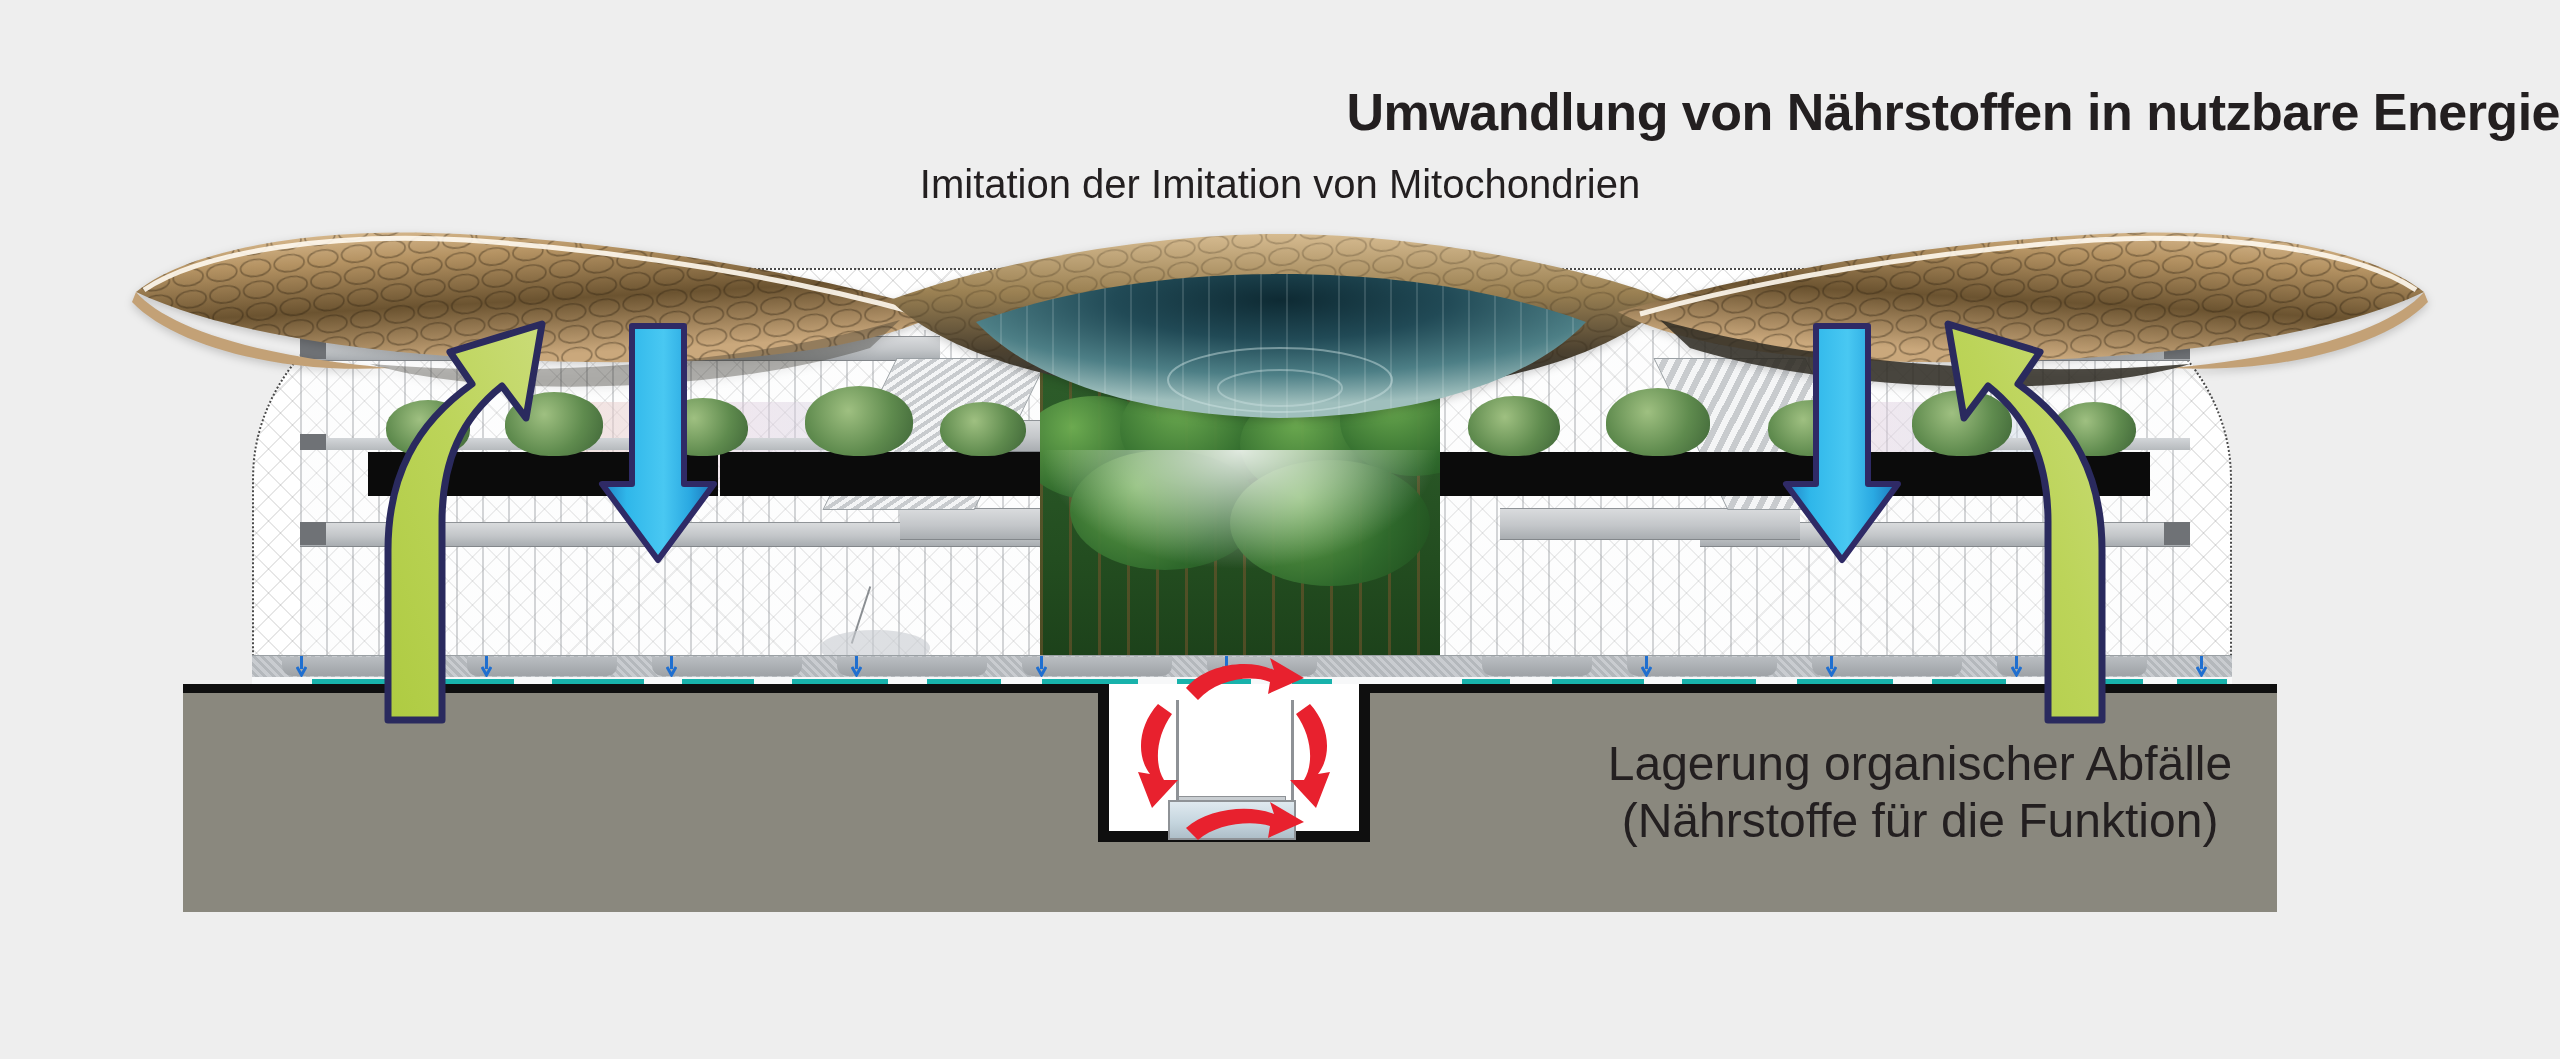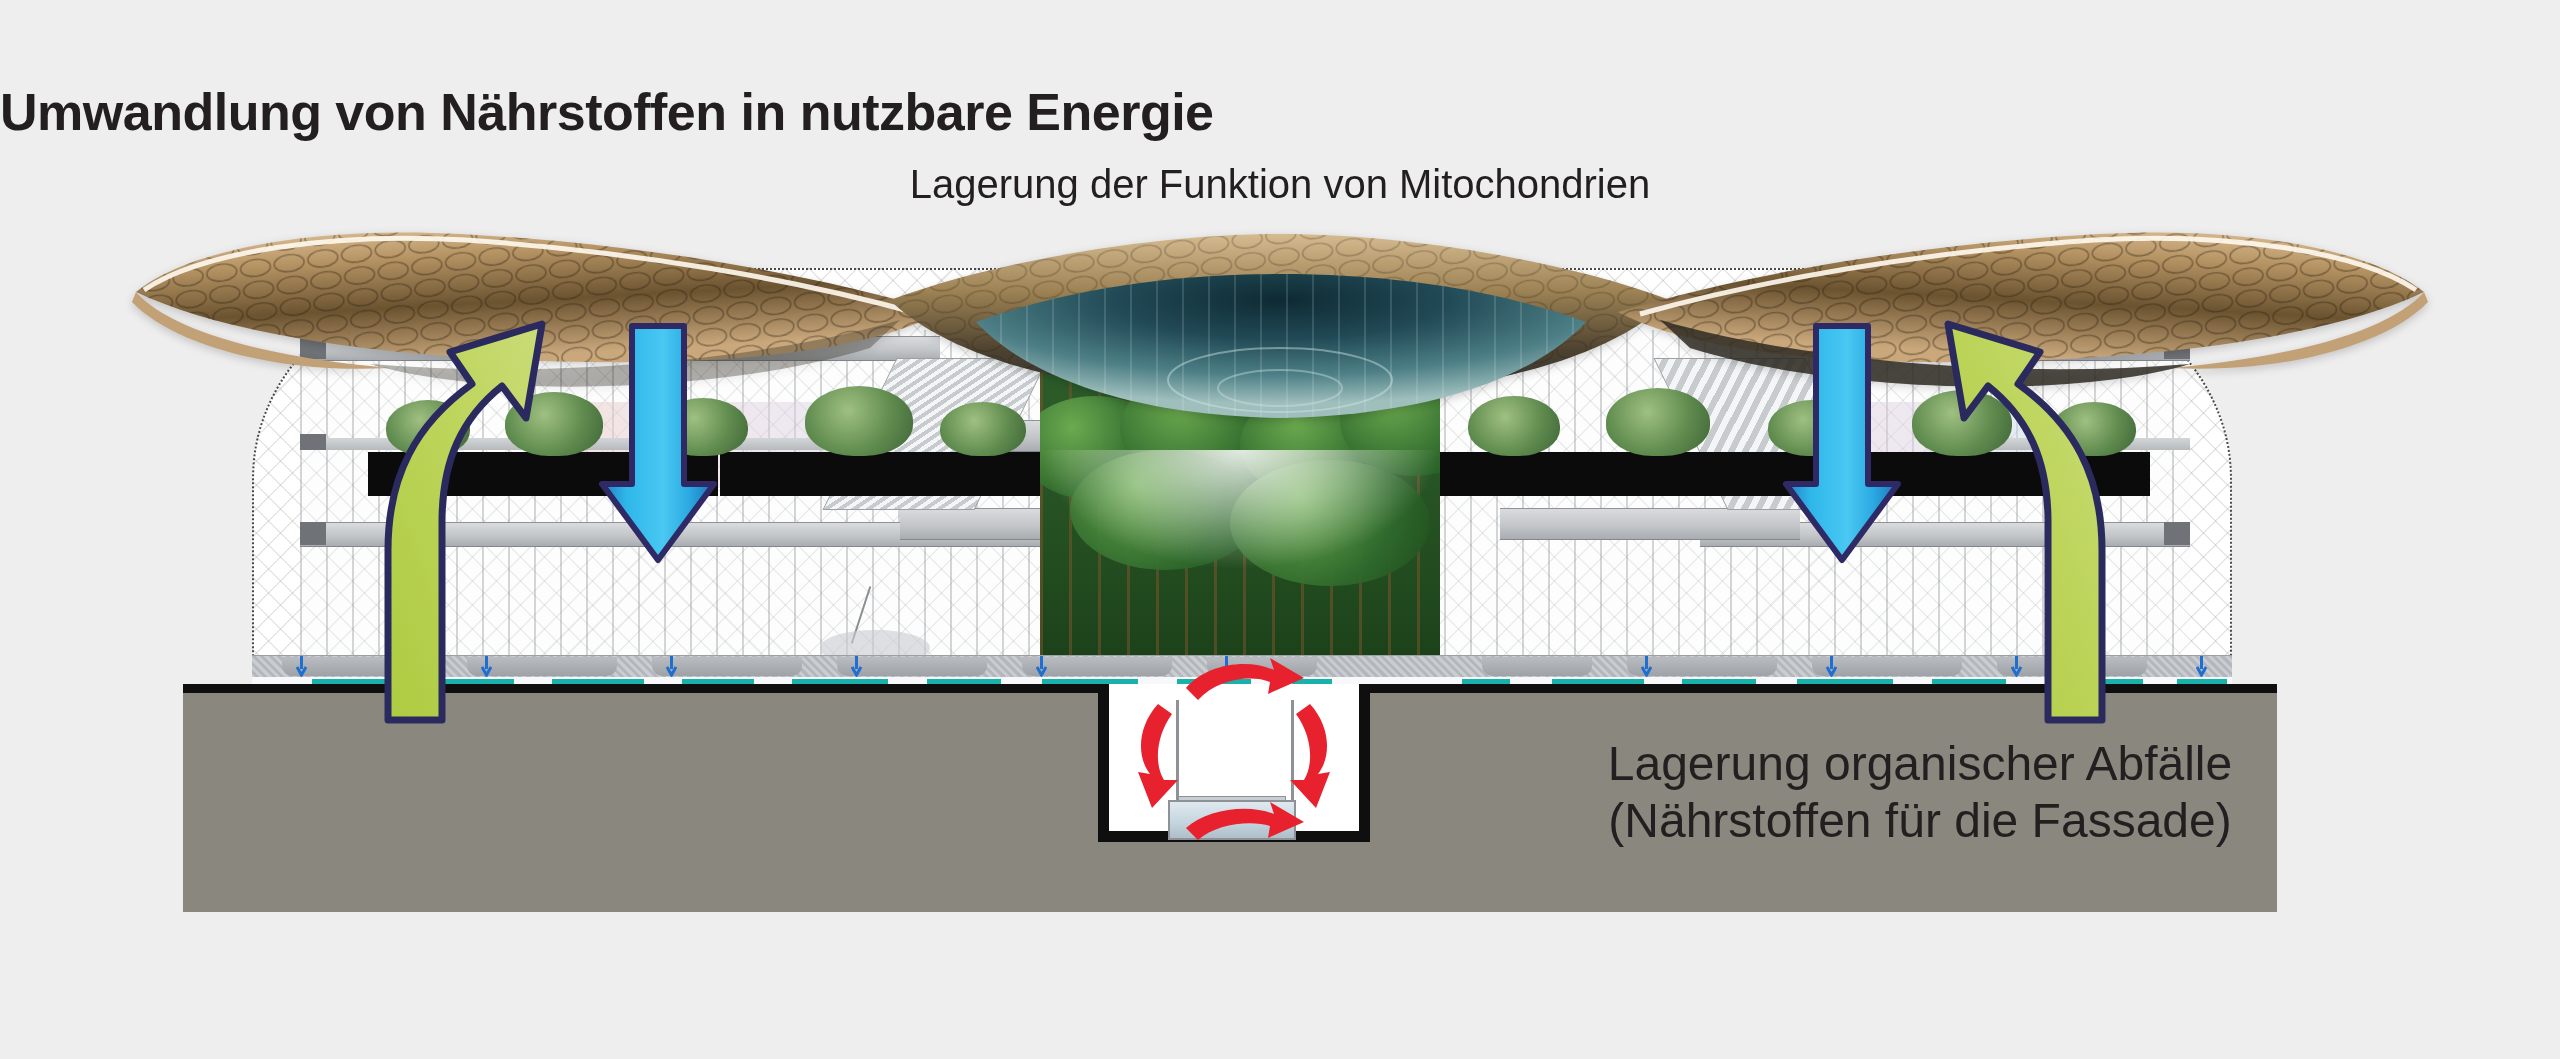--- a/index.html
+++ b/index.html
@@ -9,21 +9,21 @@
     background:#eeeeee;
     font-family:"Liberation Sans","DejaVu Sans",sans-serif;
     overflow:hidden;
     position:relative;
   }
   .stage{position:absolute;inset:0;}
 
   
   .title{
     position:absolute;top:86px;left:0;width:2560px;
-    text-align:left;
+    text-align:right;
     font-size:52px;font-weight:bold;color:#231f20;
     letter-spacing:-0.5px;
     line-height:1;
   }
   .subtitle{
     position:absolute;top:164px;left:0;width:2560px;
     text-align:center;
     font-size:40px;font-weight:normal;color:#231f20;
     line-height:1;
   }
@@ -219,21 +219,21 @@
   }
   .micro-arrow{position:absolute;top:1px;width:11px;height:21px;}
 </style>
 </head>
 <body>
 
 <div class="stage">
 
   
   <div class="title">Umwandlung von Nährstoffen in nutzbare Energie</div>
-  <div class="subtitle">Lagerung der Funktion von Mitochondrien</div>
+  <div class="subtitle">Imitation der Imitation von Mitochondrien</div>
 
   
   <div class="building-body">
     <div class="hatch"></div>
   </div>
   <div class="env-outline"></div>
 
   
   <div class="interior">
     <div class="glazing"></div>
@@ -553,16 +553,16 @@
         <stop offset="78%" stop-color="#2aa9e2"></stop>
         <stop offset="100%" stop-color="#1b72b8"></stop>
       </linearGradient>
     </defs>
     <path d="M44 8 L96 8 L96 166 L126 166 L70 242 L14 166 L44 166 Z" fill="url(#gBlueR)" stroke="#2f2a66" stroke-width="6" stroke-linejoin="round"></path>
   </svg>
 
   
   <div class="ground-caption">
     <span>Lagerung organischer Abfälle</span>
-    <span class="l2">(Nährstoffen für die Fassade)</span>
+    <span class="l2">(Nährstoffe für die Funktion)</span>
   </div>
 
 </div>
 
 </body></html>

